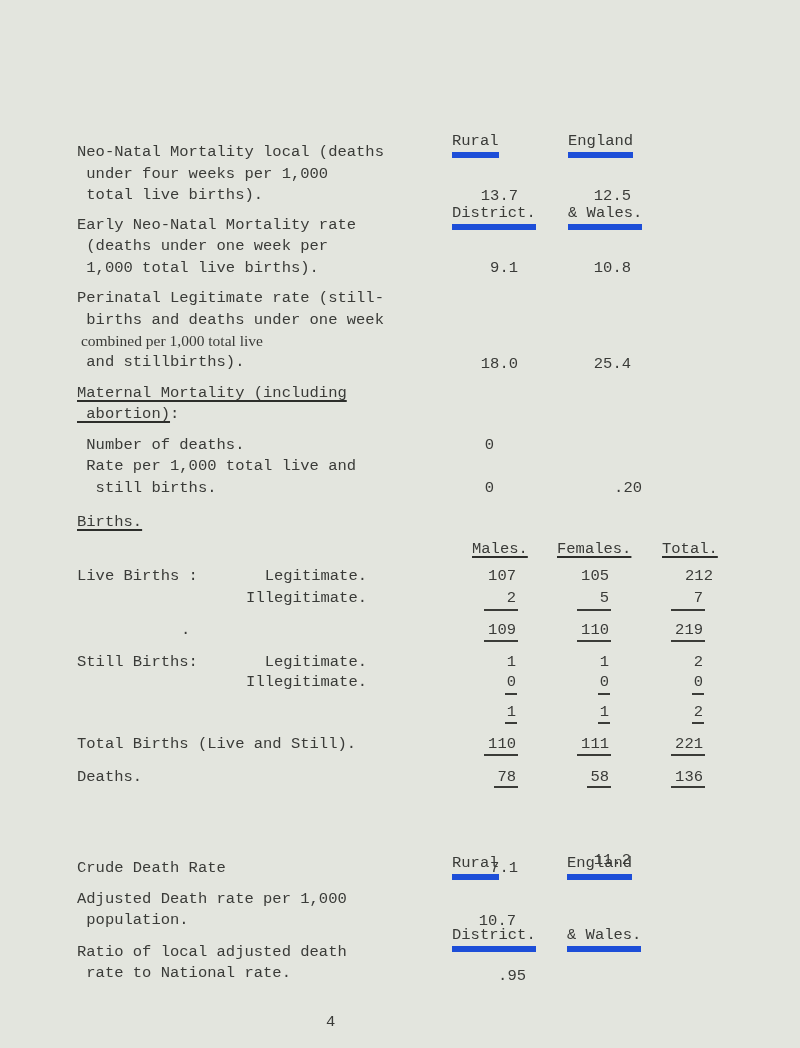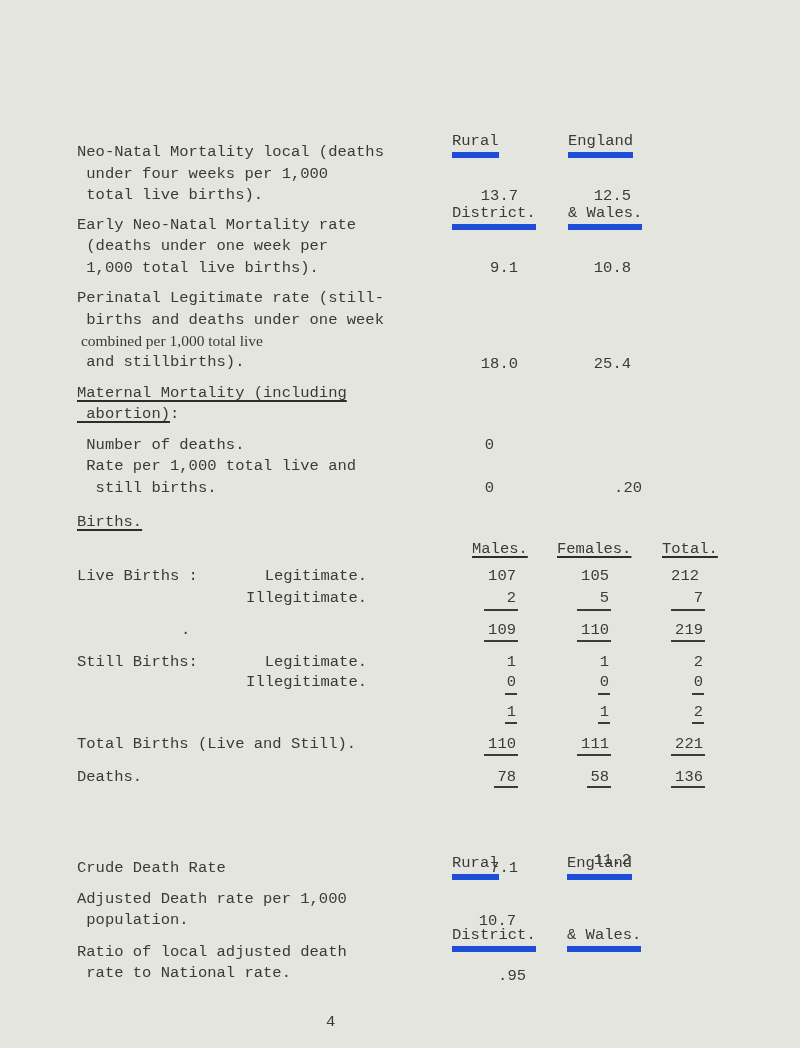--- a/index.html
+++ b/index.html
@@ -71,21 +71,21 @@
   <div class="t ul" style="left:77px; top:512px;">Births.</div>
 
   <div class="t ul" style="left:472px; top:539px;">Males.</div>
   <div class="t ul" style="left:557px; top:539px;">Females.</div>
   <div class="t ul" style="left:662px; top:539px;">Total.</div>
 
   <div class="t" style="left:77px; top:566px;">Live Births :</div>
   <div class="num" style="left:230px; top:566px; width:137px;">Legitimate.</div>
   <div class="num" style="left:470px; top:566px; width:46px;">107</div>
   <div class="num" style="left:563px; top:566px; width:46px;">105</div>
-  <div class="num" style="left:653px; top:566px; width:46px;">212</div>
+  <div class="num" style="left:676px; top:566px; width:46px;text-align:center;">212</div>
 
   <div class="num" style="left:220px; top:588px; width:147px;">Illegitimate.</div>
   <div class="num" style="left:470px; top:588px; width:46px;">2</div>
   <div class="num" style="left:563px; top:588px; width:46px;">5</div>
   <div class="num" style="left:657px; top:588px; width:46px;">7</div>
 
   <div class="rule" style="left:484px; top:609px; width:34px;"></div>
   <div class="rule" style="left:577px; top:609px; width:34px;"></div>
   <div class="rule" style="left:671px; top:609px; width:34px;"></div>
 

